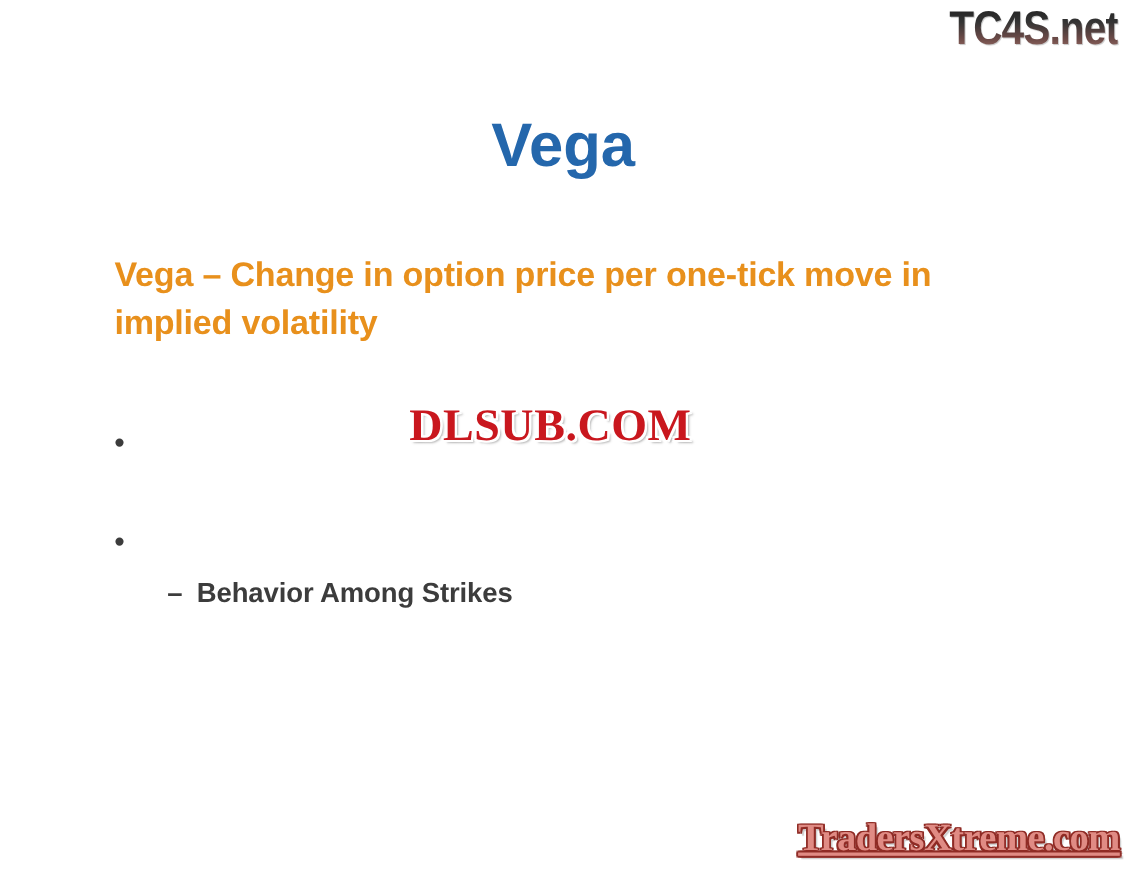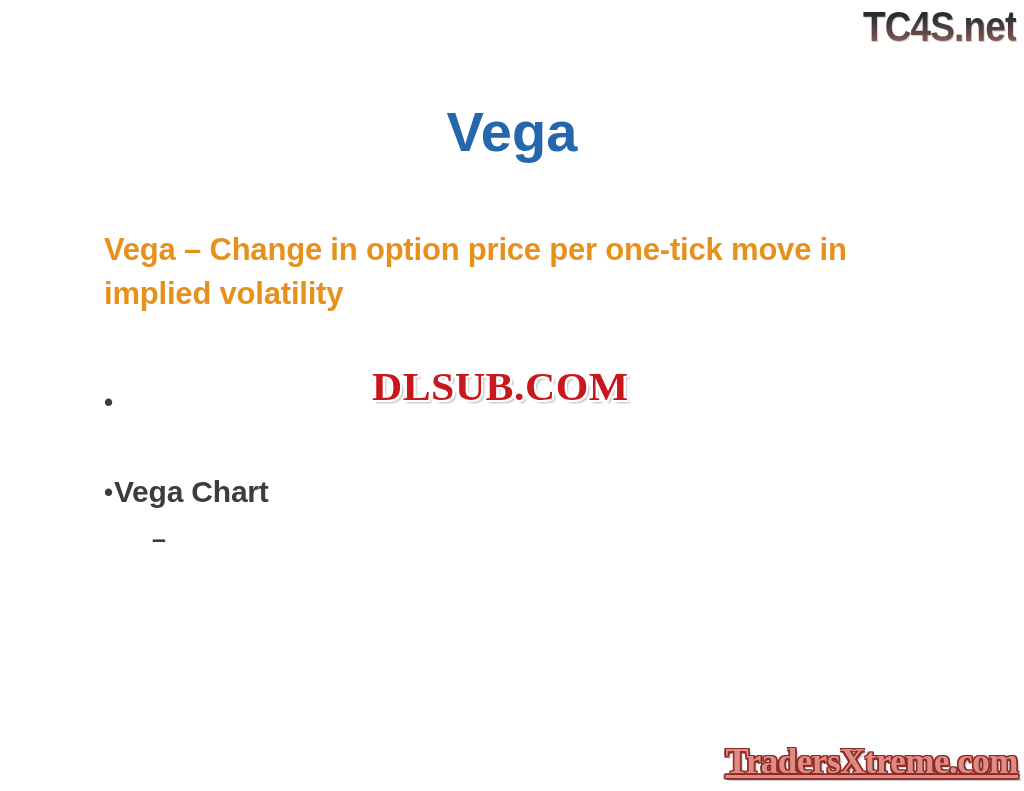--- a/index.html
+++ b/index.html
@@ -178,27 +178,27 @@
     <div class="spacer-a"></div>
 
     <div class="bullet-row bullet-l1">
       <span class="bullet-mark">•</span>
     </div>
 
     <div class="spacer-b"></div>
 
     <div class="bullet-row bullet-l1">
       <span class="bullet-mark">•</span>
-      <span class="bullet-text">Vega Chart</span>
     </div>
 
     <div class="spacer-c"></div>
 
     <div class="bullet-row bullet-l2">
       <span class="bullet-mark">–</span>
+      <span class="bullet-text">Behavior Among Strikes</span>
     </div>
 
   </div>
 
   <div class="watermark">DLSUB.COM</div>
 
   <div class="brand-bottomright">TradersXtreme.com</div>
 
 </div>
 

